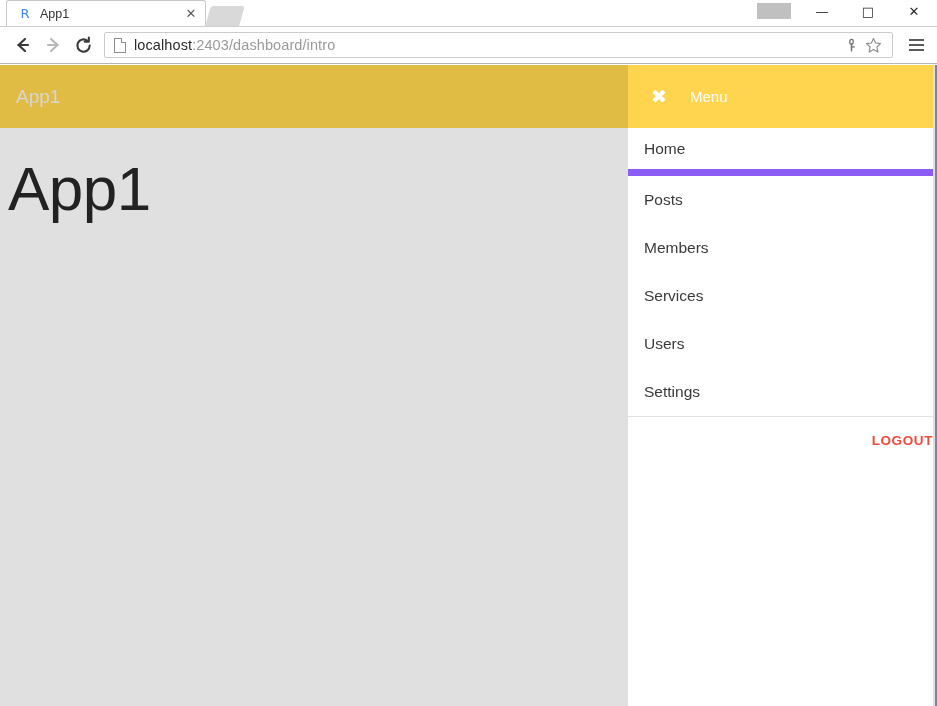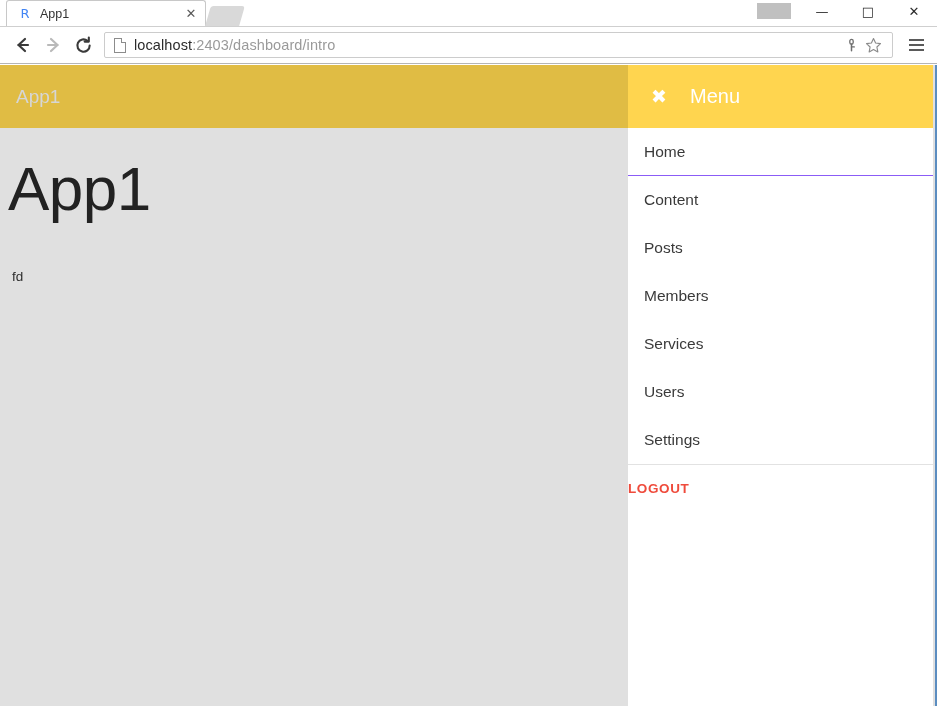--- a/index.html
+++ b/index.html
@@ -178,35 +178,35 @@
   }
   .menu-close {
     width:22px; flex:0 0 22px;
     color:#ffffff; font-size:19px; font-weight:bold;
     font-family:"DejaVu Sans", sans-serif;
     line-height:1; cursor:pointer;
     display:flex; align-items:center; justify-content:center;
   }
   .menu-header-title {
     margin-left:20px;
-    font-size:20px; color:#ffffff; font-weight:400;
+    font-size:15px; color:#ffffff; font-weight:400;
   }
   .menu-list { list-style:none; }
   .menu-item {
     height:48px;
     display:flex; align-items:center;
     padding-left:16px;
     font-size:15.5px; color:#3a3a3a;
     cursor:pointer;
   }
-  .menu-item.divided { border-bottom:1px solid #8b5cf6; }
+  .menu-item.divided { border-bottom:7px solid #8b5cf6; }
   .logout-wrap {
     border-top:1px solid #e2e2e2;
     height:48px;
-    display:flex; align-items:center; justify-content:flex-start;
+    display:flex; align-items:center; justify-content:flex-end;
   }
   .logout {
     font-size:13.5px; font-weight:bold; color:#ef4b3c;
     letter-spacing:0.6px; cursor:pointer;
   }
 </style>
 </head>
 <body>
 
 <div class="browser">
@@ -282,38 +282,34 @@
   </div>
 
   <div class="viewport">
 
     <div class="app-area">
       <div class="app-header">
         <span class="app-header-title">App1</span>
       </div>
       <div class="app-body">
         <h1 class="app-h1">App1</h1>
-        <p class="app-sub">fd</p>
       </div>
     </div>
 
     <div class="menu-panel">
       <div class="menu-header">
         <span class="menu-close">✖</span>
         <span class="menu-header-title">Menu</span>
       </div>
 
       <ul class="menu-list">
         <li class="menu-item divided">
           <span>Home</span>
         </li>
         <li class="menu-item">
-          <span>Content</span>
-        </li>
-        <li class="menu-item">
           <span>Posts</span>
         </li>
         <li class="menu-item">
           <span>Members</span>
         </li>
         <li class="menu-item">
           <span>Services</span>
         </li>
         <li class="menu-item">
           <span>Users</span>

